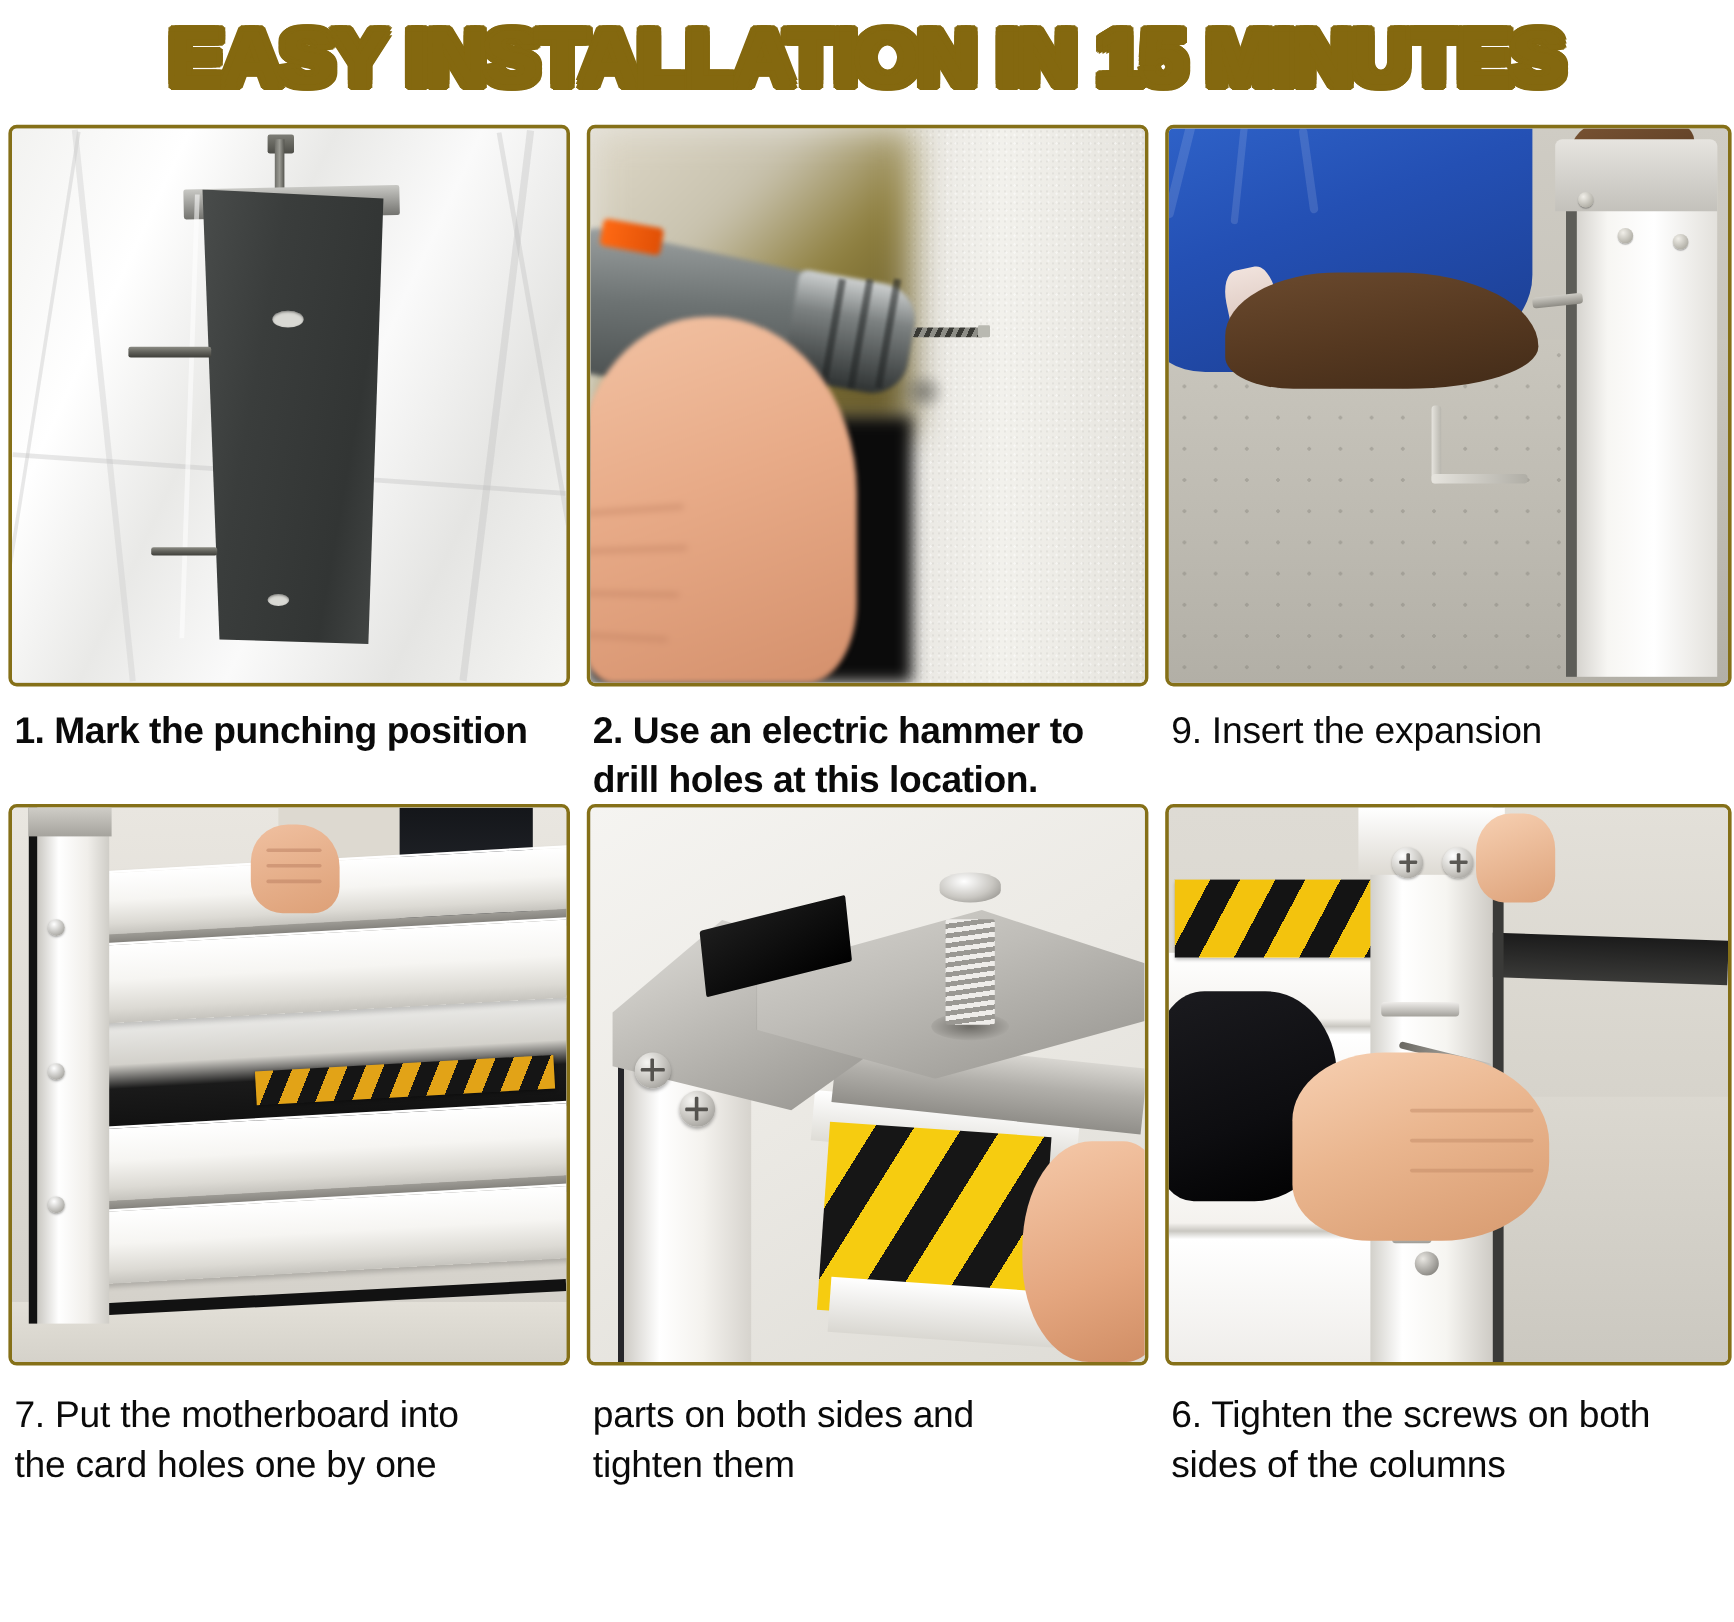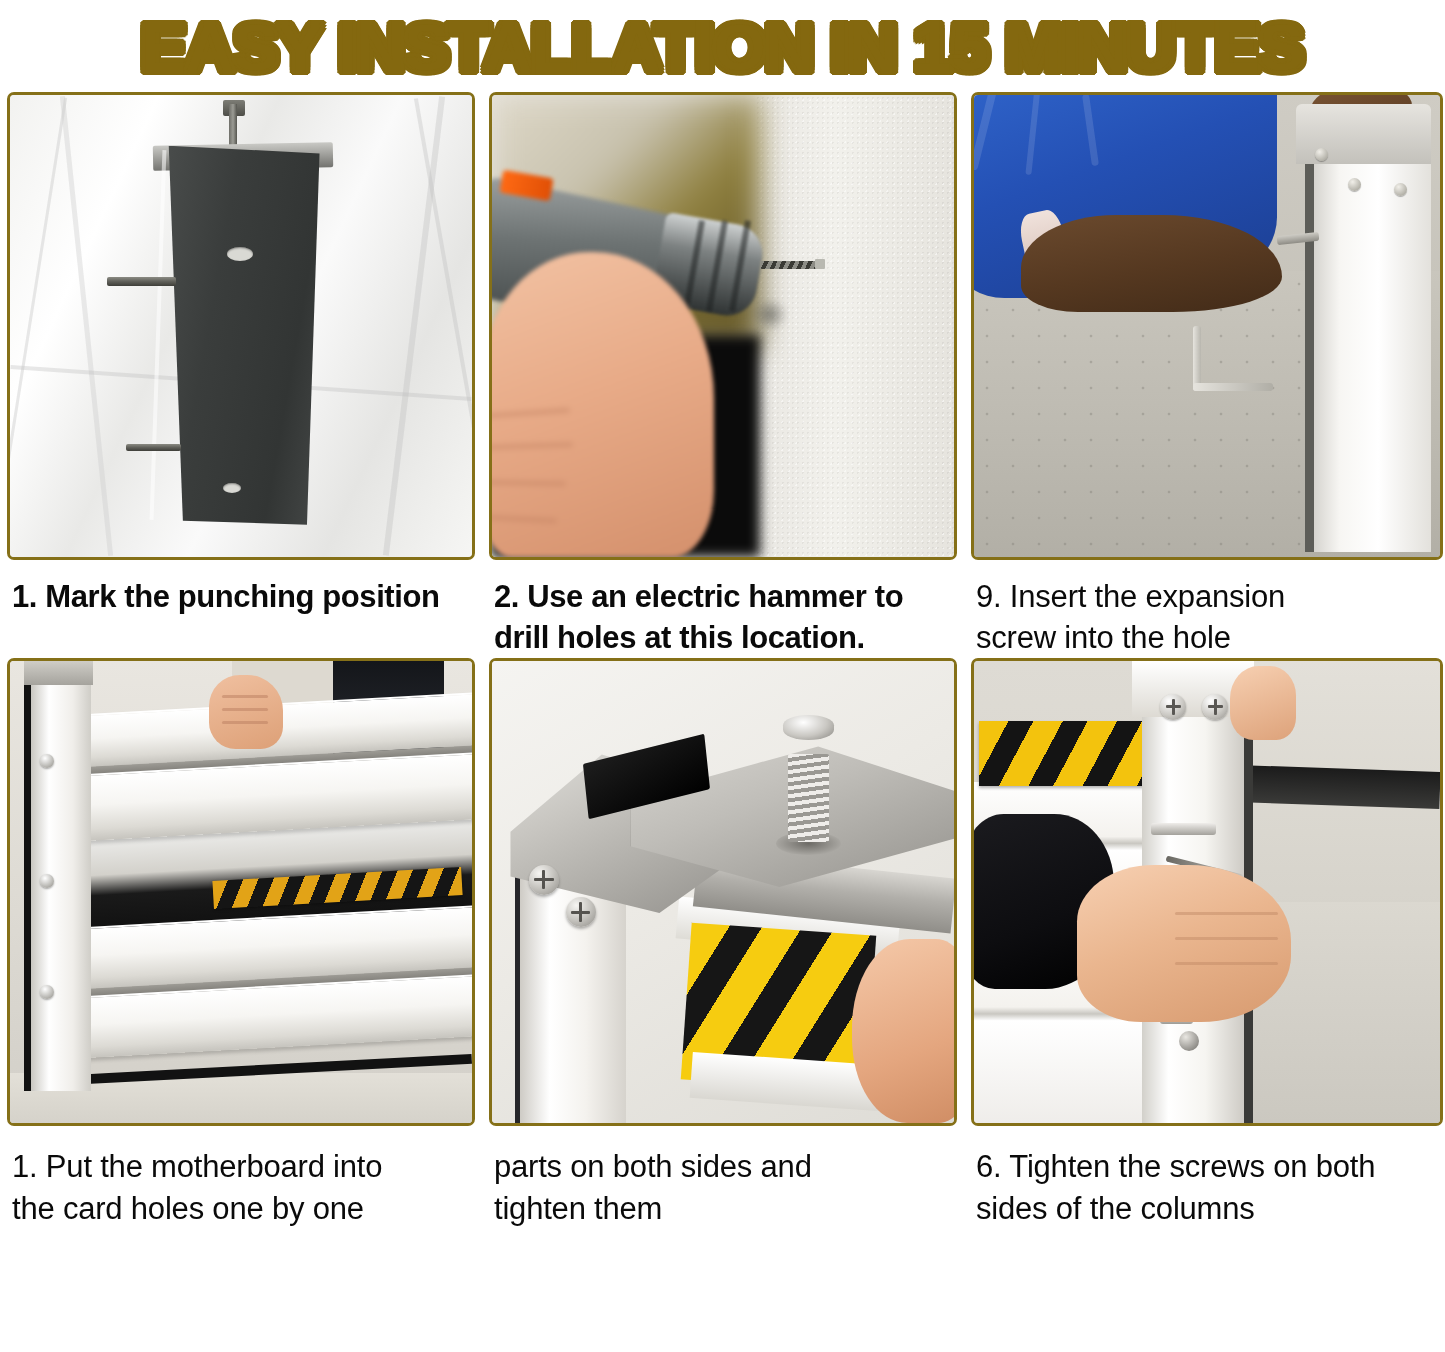--- a/index.html
+++ b/index.html
@@ -50,20 +50,21 @@
 
   
   .grid {
     display: grid;
     grid-template-columns: 478px 478px 482px;
     grid-template-rows: auto auto;
     column-gap: 4px;
     row-gap: 0px;
     padding: 0 2px;
     box-sizing: border-box;
+    margin-top: 12px;
   }
   .cell {
     width: 100%;
     box-sizing: border-box;
   }
   .photo-frame {
     border: 3px solid #857018;
     border-radius: 7px;
     overflow: hidden;
     position: relative;
@@ -629,21 +630,20 @@
         <div class="post-top"></div>
         <div class="post-screw ps1"></div>
         <div class="post-screw ps2"></div>
         <div class="post-screw ps3"></div>
         <div class="tool"></div>
         <div class="allen"></div>
       </div>
     </div>
     <div class="caption">
       <span class="line">9. Insert the expansion</span>
-      <span class="line">screw into the hole</span>
     </div>
   </div>
 
   <div class="cell row2">
     <div class="photo-frame">
       <div class="photo p4">
         <div class="wall-bg"></div>
         <div class="person-bg"></div>
         <div class="person"></div>
         <div class="interior"></div>
@@ -662,21 +662,21 @@
         <div class="floor4"></div>
         <div class="baseline"></div>
         <div class="column4"></div>
         <div class="col-top"></div>
         <div class="column4-screw c4s1"></div>
         <div class="column4-screw c4s2"></div>
         <div class="column4-screw c4s3"></div>
       </div>
     </div>
     <div class="caption row2-caption">
-      <span class="line">1. Put the motherboard into</span>
+      <span class="line">7. Put the motherboard into</span>
       <span class="line">the card holes one by one</span>
     </div>
   </div>
 
   <div class="cell row2">
     <div class="photo-frame">
       <div class="photo p5">
         <div class="wallp"></div>
         <div class="post5-dark"></div>
         <div class="post5"></div>

